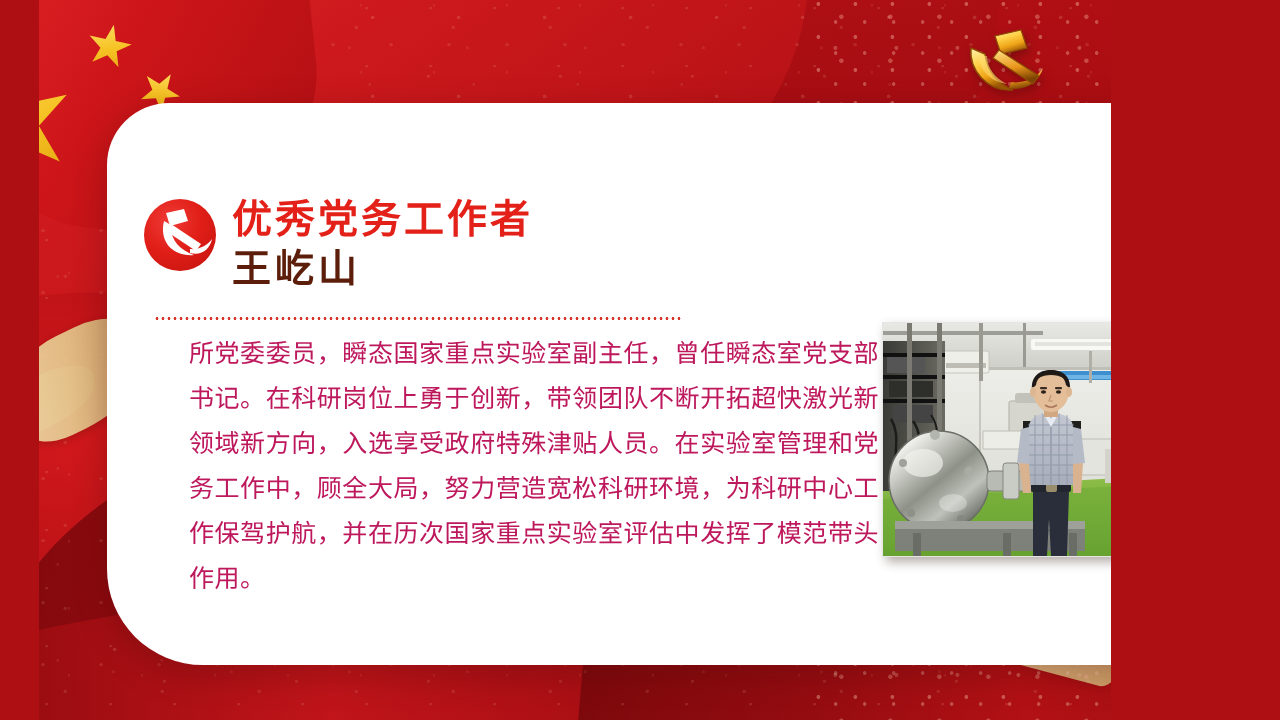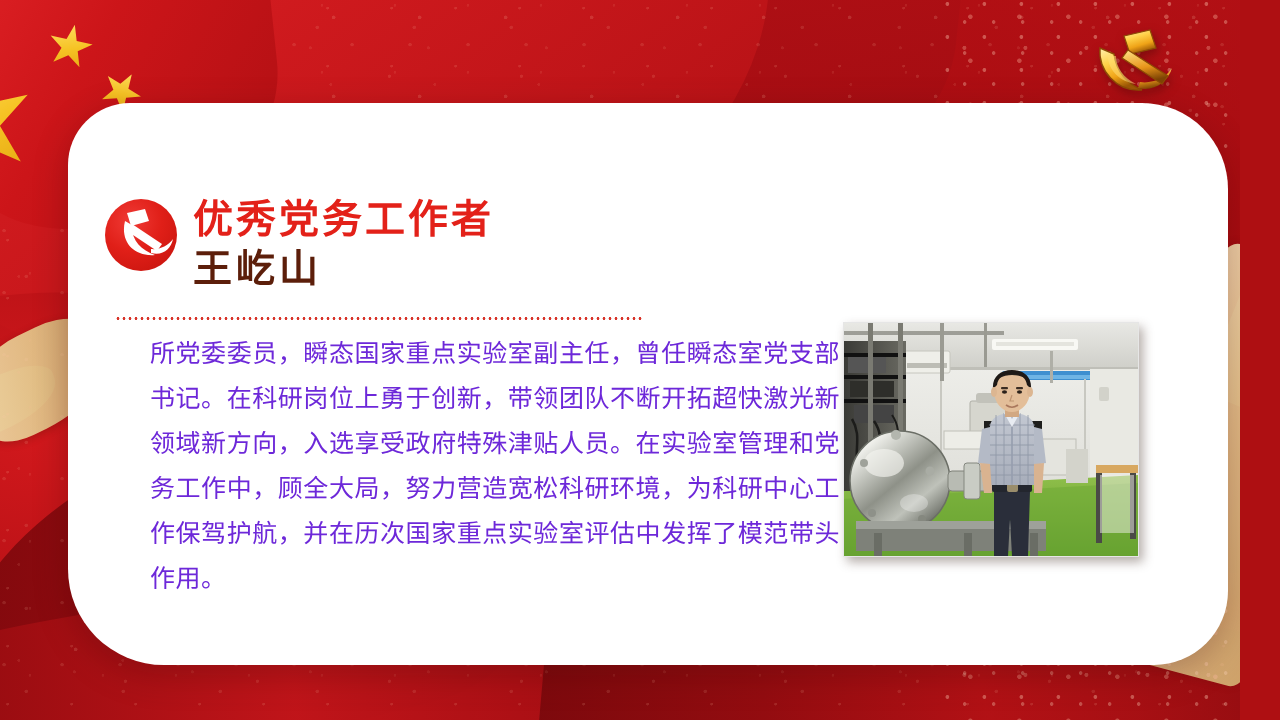--- a/index.html
+++ b/index.html
@@ -3,24 +3,25 @@
 <meta charset="utf-8">
 <title>优秀党务工作者</title>
 <style>
   html,body{margin:0;padding:0;}
   body{
     width:1280px;height:720px;overflow:hidden;
     font-family:"Liberation Sans","DejaVu Sans",sans-serif;
     background:#AE0F12;
   }
   #slide{
-    position:relative;width:1240px;height:720px;overflow:hidden;
+    position:relative;width:1072px;height:720px;overflow:hidden;
     background:
       radial-gradient(ellipse 680px 420px at 58% 18%, #CE1418 0%, #B70F13 48%, #9E0B10 100%),
       linear-gradient(135deg,#BE1215 0%,#A60D11 55%,#8E0A0E 100%);
+    margin-left: 39px;
   }
 
   
   .bg-layer{position:absolute;pointer-events:none;}
 
   
   .speckle{
     left:0;top:0;width:1280px;height:720px;opacity:.5;
     background-image:
       radial-gradient(circle at 12% 14%, rgba(255,190,160,.30) 0 1.2px, transparent 1.6px),
@@ -176,21 +177,21 @@
   .divider{
     position:absolute;left:47px;top:214px;width:527px;height:3px;
     background-image:radial-gradient(circle, #D8352B 0 1.3px, transparent 1.6px);
     background-size:6px 3px;background-repeat:repeat-x;
   }
 
   
   .body-text{
     position:absolute;left:82px;top:228px;width:690px;
     font-family:"DejaVu Sans","Liberation Sans",sans-serif;
-    font-size:25px;line-height:45px;color:#6d28d9;
+    font-size:25px;line-height:45px;color:#be185d;
     text-align:justify;text-justify:inter-character;
     letter-spacing:.5px;
   }
 
   
   .photo{
     position:absolute;left:775px;top:219px;width:294px;height:233px;
     background:#DDD;overflow:hidden;
     border:1px solid #E6E6E6;
     box-shadow:4px 5px 10px rgba(60,40,30,.38);

